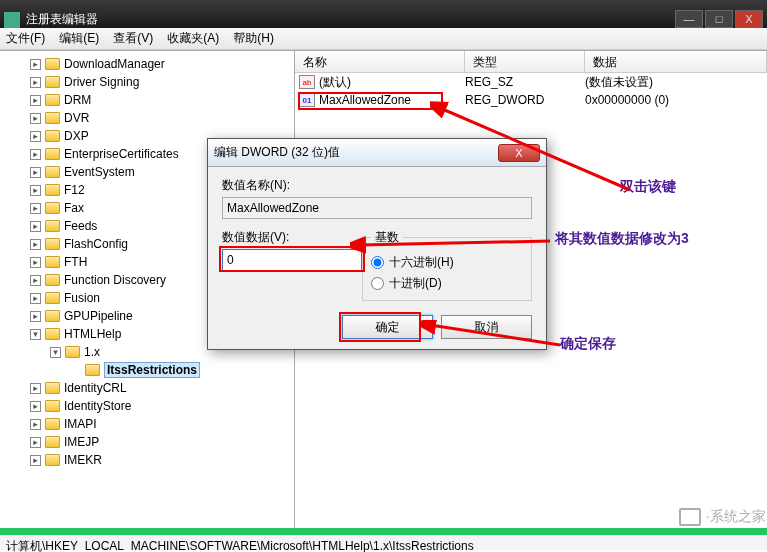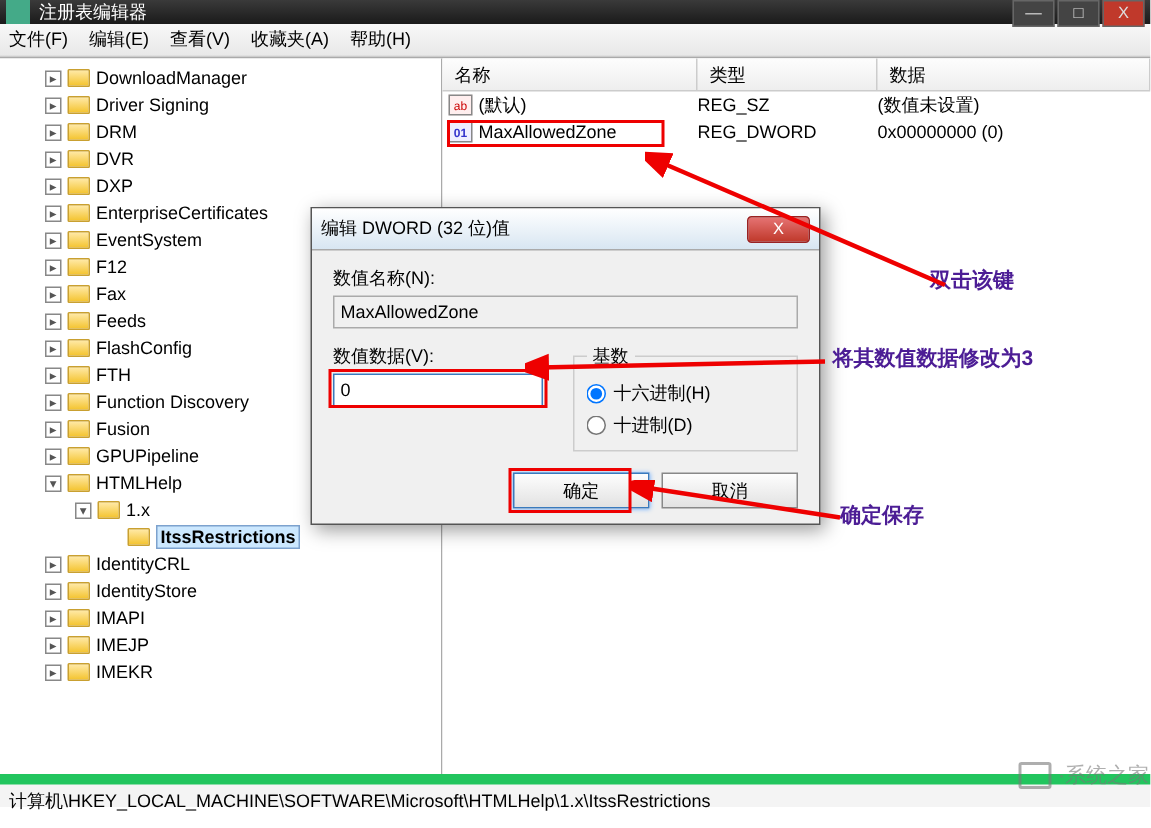--- a/index.html
+++ b/index.html
@@ -1,18 +1,18 @@
 <!DOCTYPE html>
 <html><head>
 <meta charset="utf-8">
 <style>
 * { margin: 0; padding: 0; box-sizing: border-box; font-family: "Microsoft YaHei", SimSun, Arial, sans-serif; }
 body { background: #fff; width: 767px; height: 552px; position: relative; overflow: hidden; }
 
-.titlebar { height: 16px; background: linear-gradient(#3a3a3a, #1a1a1a); display: flex; align-items: flex-start; padding: 0 4px; color: #fff; font-size: 12px; }
+.titlebar { height: 28px; background: linear-gradient(#3a3a3a, #1a1a1a); display: flex; align-items: flex-end; padding: 0 4px; color: #fff; font-size: 12px; }
 .titlebar .icon { width: 16px; height: 16px; background: #4a8; margin-right: 6px; }
 .titlebar .title { flex: 1; }
 .winbtns { display: flex; gap: 2px; }
 .winbtn { width: 28px; height: 18px; background: #444; border: 1px solid #666; display: flex; align-items: center; justify-content: center; font-size: 11px; color: #ddd; }
 .winbtn.close { background: #c0392b; }
 
 .menubar { height: 22px; background: linear-gradient(#f8f8f8, #e8e8e8); display: flex; align-items: center; padding: 0 6px; font-size: 12px; border-bottom: 1px solid #ccc; }
 .menubar span { margin-right: 14px; }
 
 .content { display: flex; height: 478px; border-top: 1px solid #aaa; }
@@ -36,21 +36,21 @@
 .statusbar { height: 22px; border-top: 7px solid #22c55e; font-size: 12px; padding: 3px 6px; background: #f4f4f4; }
 
 .dialog { position: absolute; left: 207px; top: 138px; width: 340px; background: #f0f0f0; border: 1px solid #555; box-shadow: 3px 3px 12px rgba(0,0,0,0.4); font-size: 12px; }
 .dlg-title { height: 28px; background: linear-gradient(#fff, #d8e6f2); display: flex; align-items: center; padding: 0 6px; border-bottom: 1px solid #aaa; }
 .dlg-title span { flex: 1; }
 .dlg-close { width: 42px; height: 18px; background: linear-gradient(#e57373, #c0392b); border: 1px solid #922; border-radius: 3px; color: #fff; display: flex; align-items: center; justify-content: center; font-size: 11px; }
 .dlg-body { padding: 10px 14px; }
 .dlg-body label { display: block; margin-bottom: 3px; }
 .dlg-input { width: 100%; border: 1px solid #aaa; padding: 3px 4px; font-size: 12px; background: #fff; }
 .dlg-input.ro { background: #f0f0f0; }
-.dlg-row { display: flex; gap: 20px; margin-top: 10px; }
+.dlg-row { display: flex; margin-top: 10px; }
 .dlg-col1 { width: 140px; } .dlg-col2 { flex: 1; }
 fieldset { border: 1px solid #ccc; padding: 4px 8px 8px; }
 fieldset legend { padding: 0 4px; }
 .radio-row { display: flex; align-items: center; margin-top: 4px; font-size: 12px; }
 .radio-row input { margin-right: 5px; }
 .dlg-btns { display: flex; justify-content: flex-end; gap: 8px; margin-top: 14px; }
 .dlg-btn { width: 91px; height: 24px; border: 1px solid #888; background: linear-gradient(#fdfdfd, #e2e2e2); border-radius: 0; font-size: 12px; }
 .dlg-btn.primary { border: 1px solid #3a7abd; box-shadow: 0 0 3px #6af; }
 
 .annotation { position: absolute; color: #4c1d95; font-size: 14px; font-weight: bold; pointer-events: none; }

